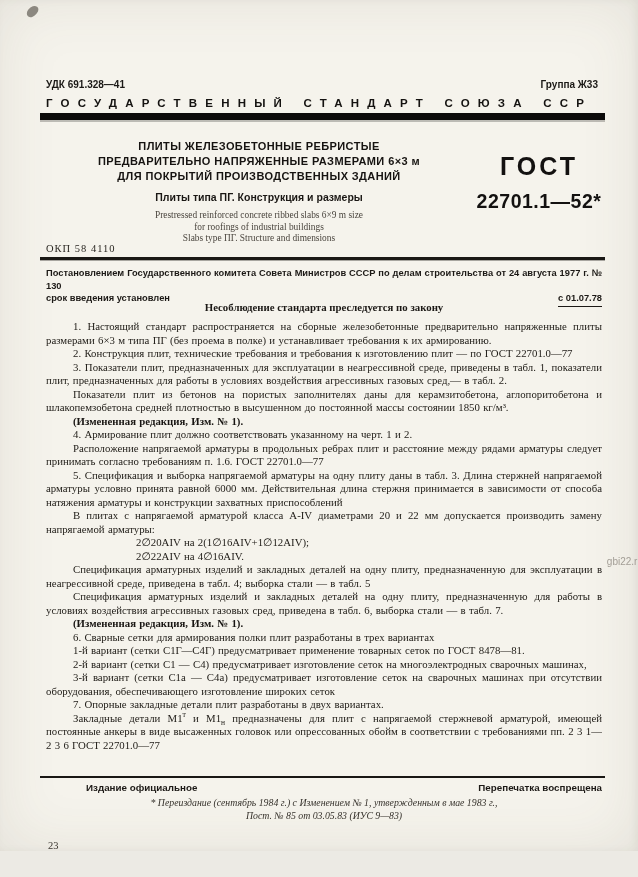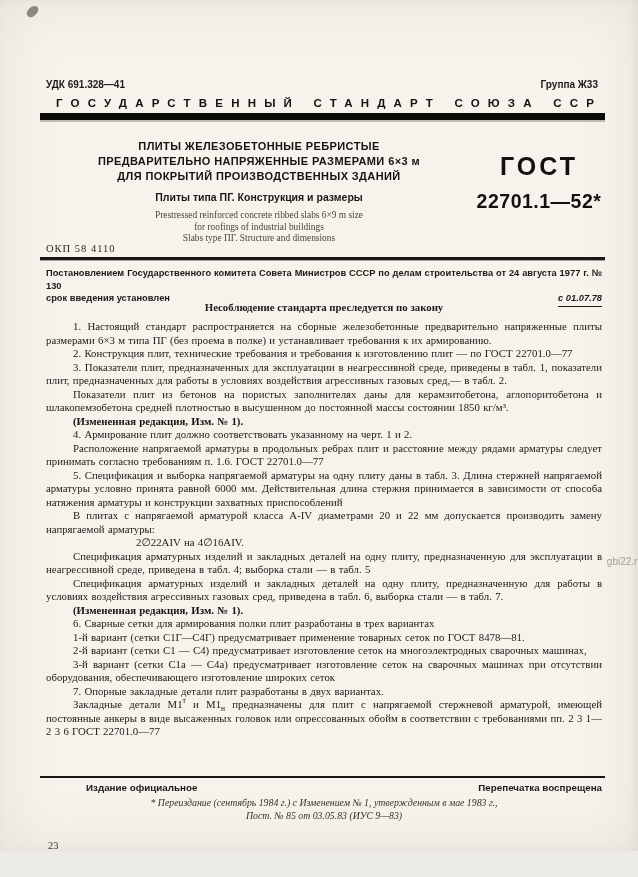--- a/index.html
+++ b/index.html
@@ -22,21 +22,21 @@
     background:#6b675f;border-radius:60% 40% 55% 45%;
     transform:rotate(38deg);opacity:.75;
   }
   .udk-row{
     position:absolute;top:79px;left:46px;right:40px;
     display:flex;justify-content:space-between;
     font-family:"Liberation Sans",sans-serif;font-weight:bold;font-size:10px;
     color:#1b1916;
   }
   .org-header{
-    position:absolute;top:97px;left:56px;right:34px;
+    position:absolute;top:97px;left:46px;right:34px;
     font-family:"Liberation Sans",sans-serif;font-weight:bold;font-size:11.5px;
     letter-spacing:8.2px;word-spacing:2px;white-space:nowrap;overflow:hidden;
     color:#141210;
   }
   .black-bar{
     position:absolute;top:113px;left:40px;right:33px;height:7px;
     background:#0c0b0a;
     box-shadow:0 2px 0 rgba(20,18,16,.25);
   }
   .title-left{
@@ -78,21 +78,21 @@
     background:#1a1815;
     box-shadow:0 1px 0 rgba(26,24,21,.35);
   }
   .decree{
     position:absolute;top:267px;left:46px;right:36px;
     font-family:"Liberation Sans",sans-serif;font-weight:bold;font-size:9.3px;
     line-height:12.5px;color:#1c1916;
   }
   .decree-l1{text-align:justify;text-align-last:justify;}
   .decree-l2{display:flex;justify-content:space-between;align-items:flex-start;}
-  .decree-date{border-bottom:1.5px solid #1c1916;padding-bottom:1px;font-style:italic;}
+  .decree-date{border-bottom:1.5px solid #1c1916;padding-bottom:1px;}
   .law{
     position:absolute;top:301px;left:46px;right:36px;text-align:center;
     font-weight:bold;font-size:10.8px;color:#1b1815;
   }
   .body{
     position:absolute;top:320px;left:46px;right:36px;height:454px;overflow:hidden;
   }
   .para{
     margin:0;text-indent:27px;text-align:justify;
     font-size:10.8px;line-height:13.5px;color:#24211c;
@@ -174,20 +174,21 @@
   <div class="body">
       <p class="para normal">1. Настоящий стандарт распространяется на сборные железобетонные предварительно напряженные плиты размерами 6×3 м типа ПГ (без проема в полке) и устанавливает требования к их армированию.</p>
       <p class="para normal">2. Конструкция плит, технические требования и требования к изготовлению плит — по ГОСТ 22701.0—77</p>
       <p class="para normal">3. Показатели плит, предназначенных для эксплуатации в неагрессивной среде, приведены в табл. 1, показатели плит, предназначенных для работы в условиях воздействия агрессивных газовых сред,— в табл. 2.</p>
       <p class="para normal">Показатели плит из бетонов на пористых заполнителях даны для керамзитобетона, аглопоритобетона и шлакопемзобетона средней плотностью в высушенном до постоянной массы состоянии 1850 кг/м³.</p>
       <p class="para bold">(Измененная редакция, Изм. № 1).</p>
       <p class="para normal">4. Армирование плит должно соответствовать указанному на черт. 1 и 2.</p>
       <p class="para normal">Расположение напрягаемой арматуры в продольных ребрах плит и расстояние между рядами арматуры следует принимать согласно требованиям п. 1.6. ГОСТ 22701.0—77</p>
       <p class="para normal">5. Спецификация и выборка напрягаемой арматуры на одну плиту даны в табл. 3. Длина стержней напрягаемой арматуры условно принята равной 6000 мм. Действительная длина стержня принимается в зависимости от способа натяжения арматуры и конструкции захватных приспособлений</p>
       <p class="para normal">В плитах с напрягаемой арматурой класса А-IV диаметрами 20 и 22 мм допускается производить замену напрягаемой арматуры:</p>
+      <p class="para formula">2∅20АIV на 2(1∅16АIV+1∅12АIV);</p>
       <p class="para formula">2∅22АIV на 4∅16АIV.</p>
       <p class="para normal">Спецификация арматурных изделий и закладных деталей на одну плиту, предназначенную для эксплуатации в неагрессивной среде, приведена в табл. 4; выборка стали — в табл. 5</p>
       <p class="para normal">Спецификация арматурных изделий и закладных деталей на одну плиту, предназначенную для работы в условиях воздействия агрессивных газовых сред, приведена в табл. 6, выборка стали — в табл. 7.</p>
       <p class="para bold">(Измененная редакция, Изм. № 1).</p>
       <p class="para normal">6. Сварные сетки для армирования полки плит разработаны в трех вариантах</p>
       <p class="para normal">1-й вариант (сетки С1Г—С4Г) предусматривает применение товарных сеток по ГОСТ 8478—81.</p>
       <p class="para normal">2-й вариант (сетки С1 — С4) предусматривает изготовление сеток на многоэлектродных сварочных машинах,</p>
       <p class="para normal">3-й вариант (сетки С1а — С4а) предусматривает изготовление сеток на сварочных машинах при отсутствии оборудования, обеспечивающего изготовление широких сеток</p>
       <p class="para normal">7. Опорные закладные детали плит разработаны в двух вариантах.</p>
       <p class="para normal">Закладные детали М1<sup>т</sup> и М1<sub>н</sub> предназначены для плит с напрягаемой стержневой арматурой, имеющей постоянные анкеры в виде высаженных головок или опрессованных обойм в соответствии с требованиями пп. 2 3 1—2 3 6 ГОСТ 22701.0—77</p>

